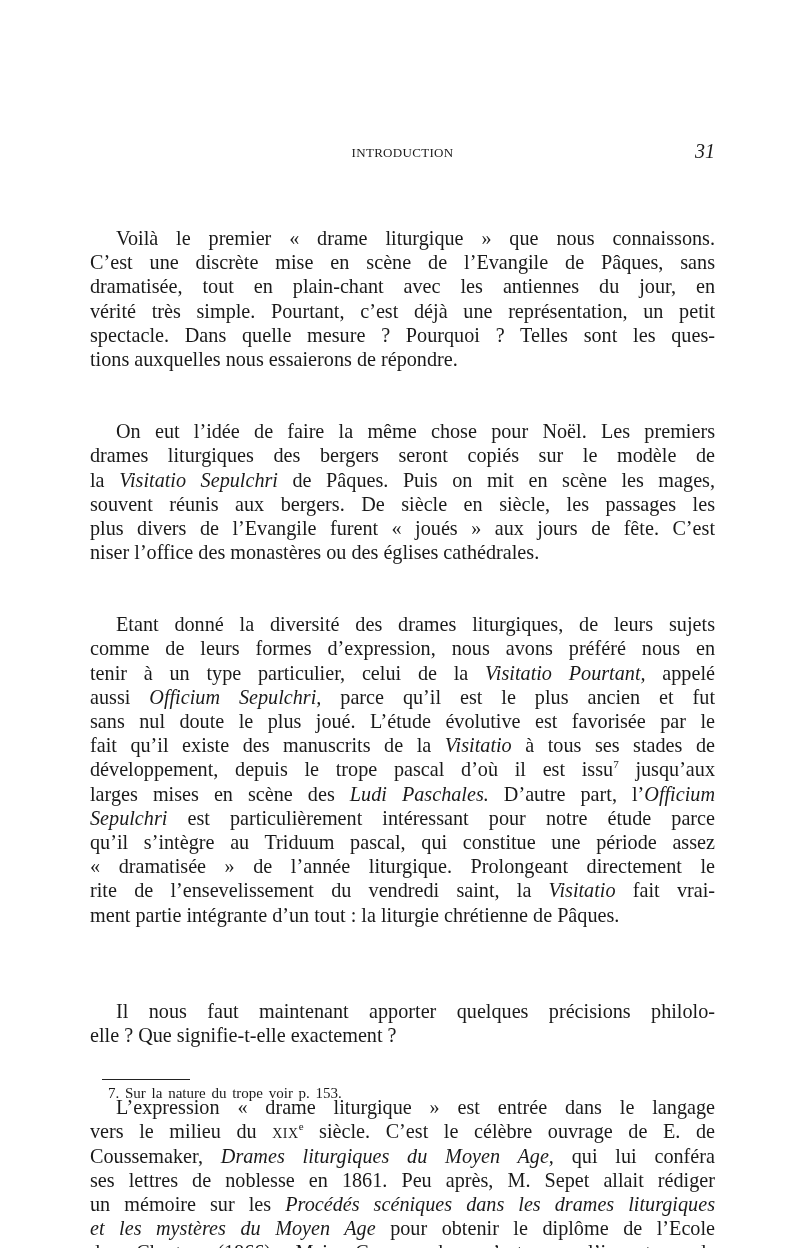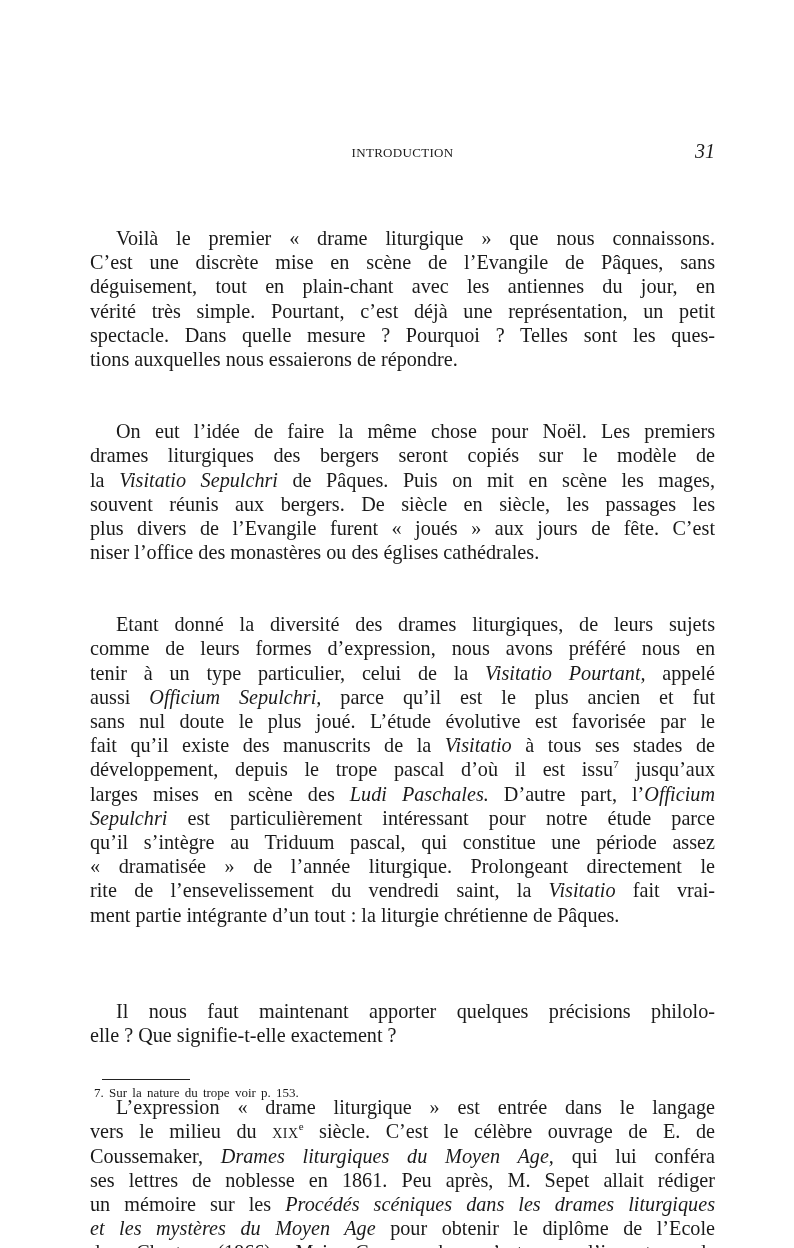--- a/index.html
+++ b/index.html
@@ -87,42 +87,42 @@
       position: absolute;
       top: 1079px;
       left: 12px;
       width: 88px;
       height: 0;
       border-top: 1.3px solid #222;
     }
     .footnote {
       position: absolute;
       top: 1085px;
-      left: 4px;
-      font-size: 13px;
+      left: 18px;
+      font-size: 15px;
       white-space: nowrap;
       word-spacing: 2px;
     }
   </style>
 </head>
 <body>
 
 <div class="page">
 
   <div class="running-head">
     <div class="running-title">INTRODUCTION</div>
     <div class="page-number">31</div>
   </div>
 
   <div class="body-text">
 
     <div>
       <span class="line indent"><span>Voilà le premier « drame liturgique » que nous connaissons.</span></span>
       <span class="line"><span>C’est une discrète mise en scène de l’Evangile de Pâques, sans</span></span>
-      <span class="line"><span>déguisement, tout en plain-chant avec les antiennes du jour, en</span></span>
+      <span class="line"><span>dramatisée, tout en plain-chant avec les antiennes du jour, en</span></span>
       <span class="line"><span>vérité très simple. Pourtant, c’est déjà une représentation, un petit</span></span>
       <span class="line"><span>spectacle. Dans quelle mesure ? Pourquoi ? Telles sont les ques-</span></span>
       <span class="line last"><span>tions auxquelles nous essaierons de répondre.</span></span>
     </div>
 
     <div>
       <span class="line indent"><span>On eut l’idée de faire la même chose pour Noël. Les premiers</span></span>
       <span class="line"><span>drames liturgiques des bergers seront copiés sur le modèle de</span></span>
       <span class="line"><span>la </span><i>Visitatio Sepulchri</i><span> de Pâques. Puis on mit en scène les mages,</span></span>
       <span class="line"><span>souvent réunis aux bergers. De siècle en siècle, les passages les</span></span>

